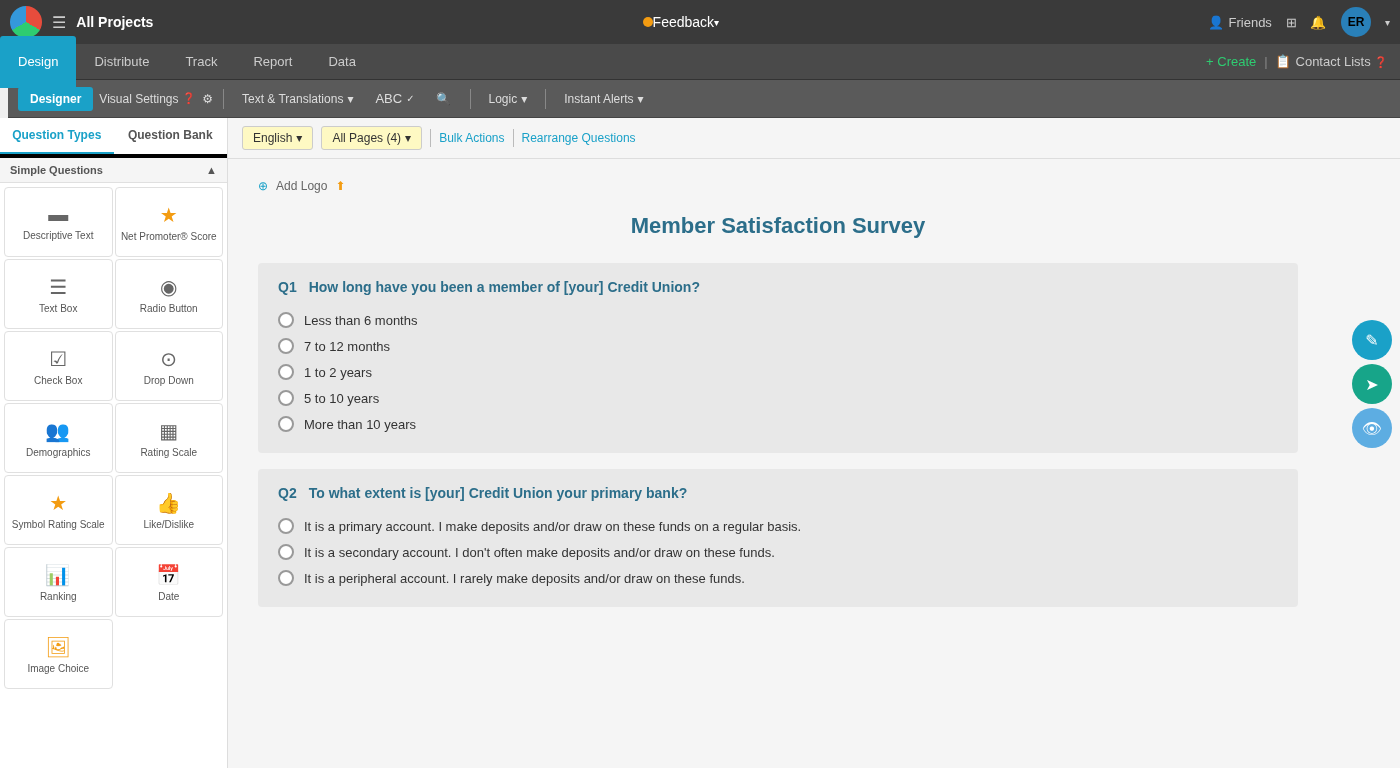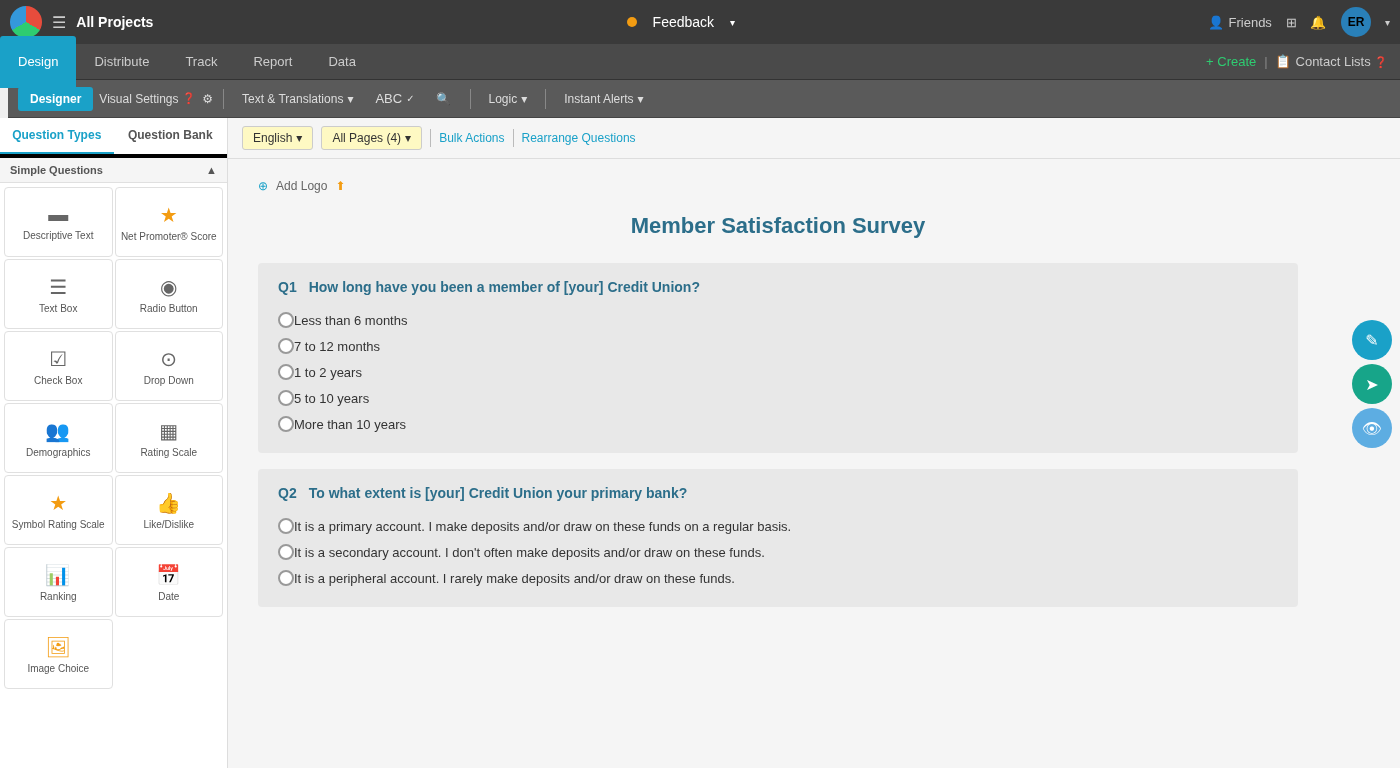--- a/index.html
+++ b/index.html
@@ -26,21 +26,21 @@
       justify-content: center;
       align-items: center;
     }
     .feedback-btn {
       background: transparent;
       border: none;
       color: #fff;
       font-size: 14px;
       display: flex;
       align-items: center;
-      gap: 16px;
+      gap: 0;
       cursor: pointer;
     }
     .feedback-dot { width: 10px; height: 10px; border-radius: 50%; background: #f39c12; }
     .top-right {
       display: flex;
       align-items: center;
       gap: 14px;
     }
     .top-right-btn {
       background: transparent;
@@ -309,20 +309,21 @@
       flex-shrink: 0;
     }
     .q-text {
       font-size: 14px;
       font-weight: bold;
       color: #2c6e8a;
     }
     .option-row {
       display: flex;
       align-items: center;
+      gap: 10px;
       padding: 5px 0;
       font-size: 13px;
       color: #333;
     }
     .radio-circle {
       width: 16px; height: 16px;
       border-radius: 50%;
       border: 2px solid #999;
       flex-shrink: 0;
       background: #fff;

